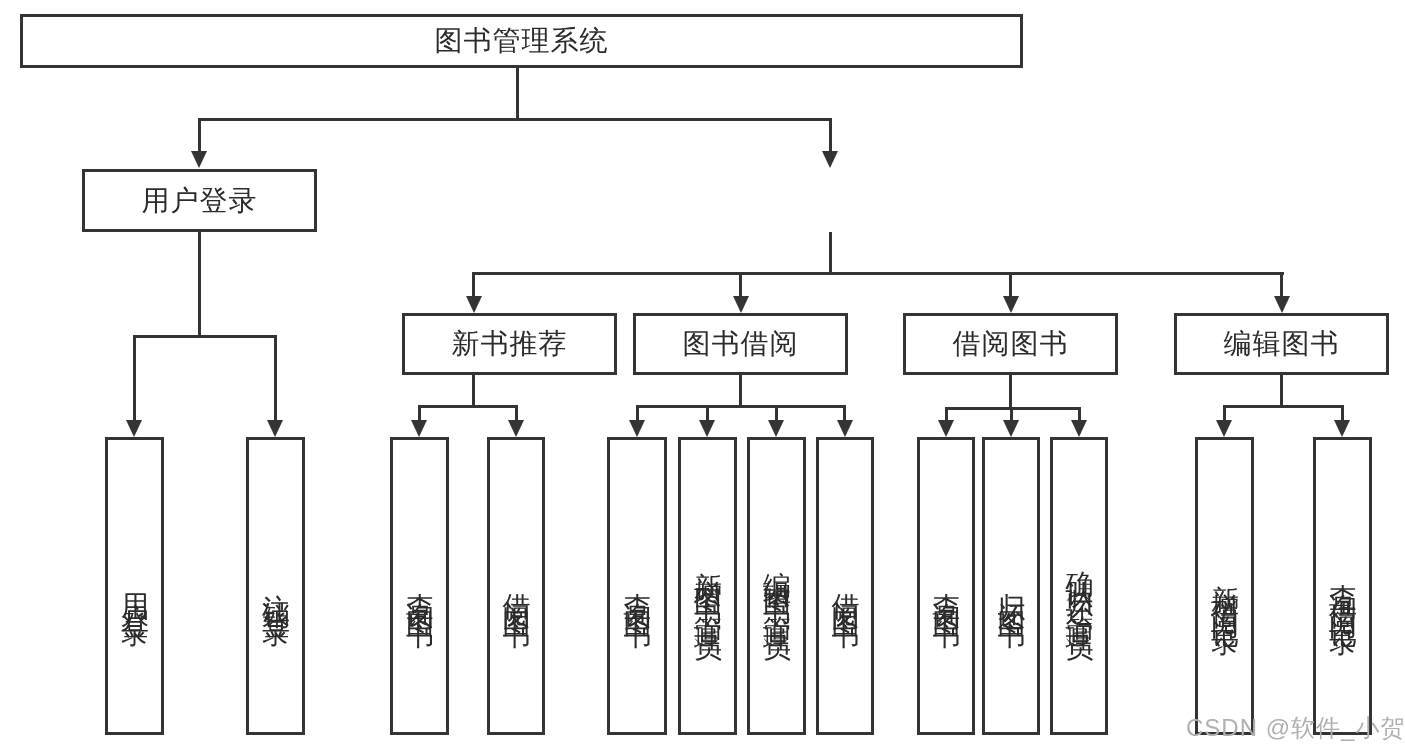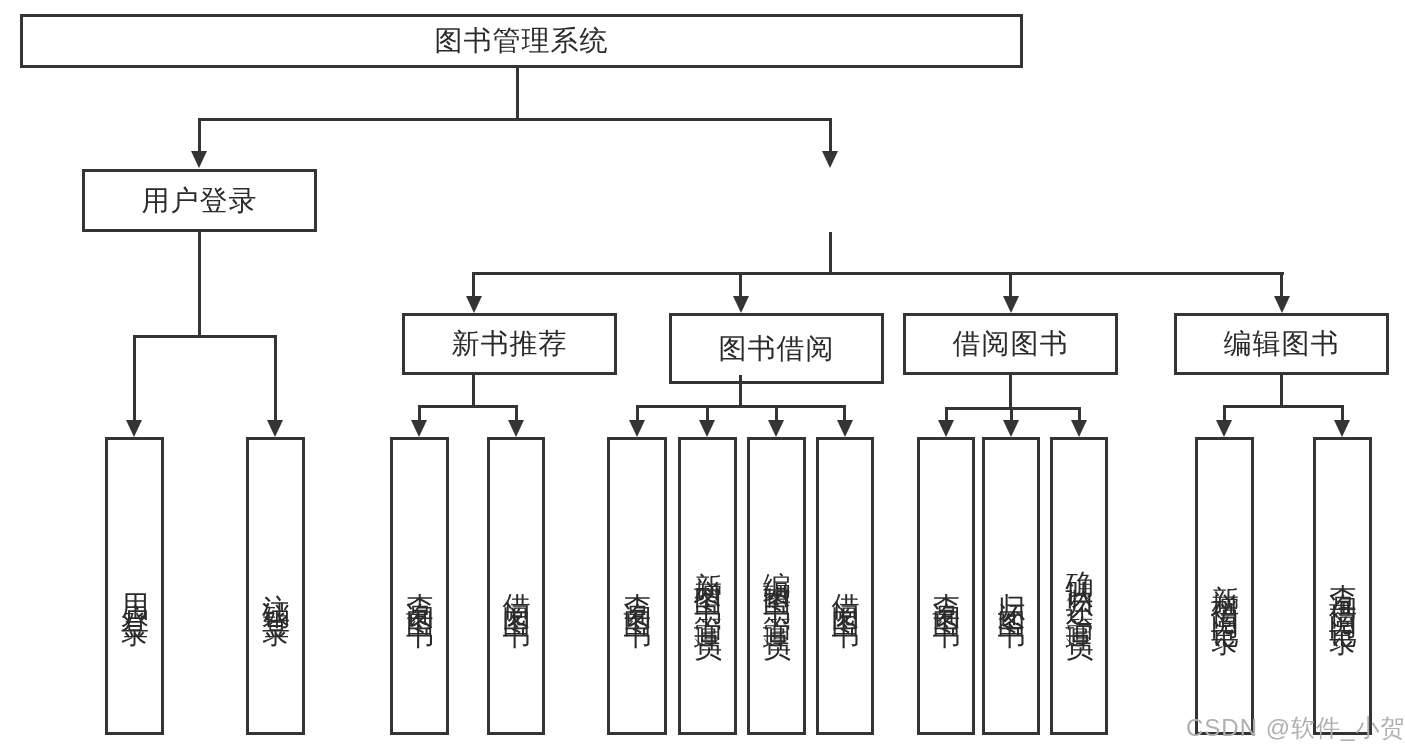--- a/index.html
+++ b/index.html
@@ -78,21 +78,21 @@
   <div class="line" style="left:472px; top:272px; width:3px; height:26px;"></div>
   <div class="arrowhead" style="left:466px; top:296px;"></div>
   <div class="line" style="left:739px; top:272px; width:3px; height:26px;"></div>
   <div class="arrowhead" style="left:733px; top:296px;"></div>
   <div class="line" style="left:1009px; top:272px; width:3px; height:26px;"></div>
   <div class="arrowhead" style="left:1003px; top:296px;"></div>
   <div class="line" style="left:1280px; top:272px; width:3px; height:26px;"></div>
   <div class="arrowhead" style="left:1274px; top:296px;"></div>
 
   <div class="node" style="left:366px; top:313px; width:215px; height:62px;margin-left:36px;">新书推荐</div>
-  <div class="node" style="left:633px; top:313px; width:215px; height:71px;margin-left:36px;">图书借阅</div>
+  <div class="node" style="left:633px; top:313px; width:215px; height:62px;">图书借阅</div>
   <div class="node" style="left:903px; top:313px; width:215px; height:62px;">借阅图书</div>
   <div class="node" style="left:1174px; top:313px; width:215px; height:62px;">编辑图书</div>
 
   <div class="line" style="left:472px; top:375px; width:3px; height:30px;"></div>
   <div class="line" style="left:418px; top:405px; width:100px; height:3px;"></div>
   <div class="line" style="left:418px; top:405px; width:3px; height:17px;"></div>
   <div class="arrowhead" style="left:411px; top:420px;"></div>
   <div class="line" style="left:515px; top:405px; width:3px; height:17px;"></div>
   <div class="arrowhead" style="left:508px; top:420px;"></div>
 

